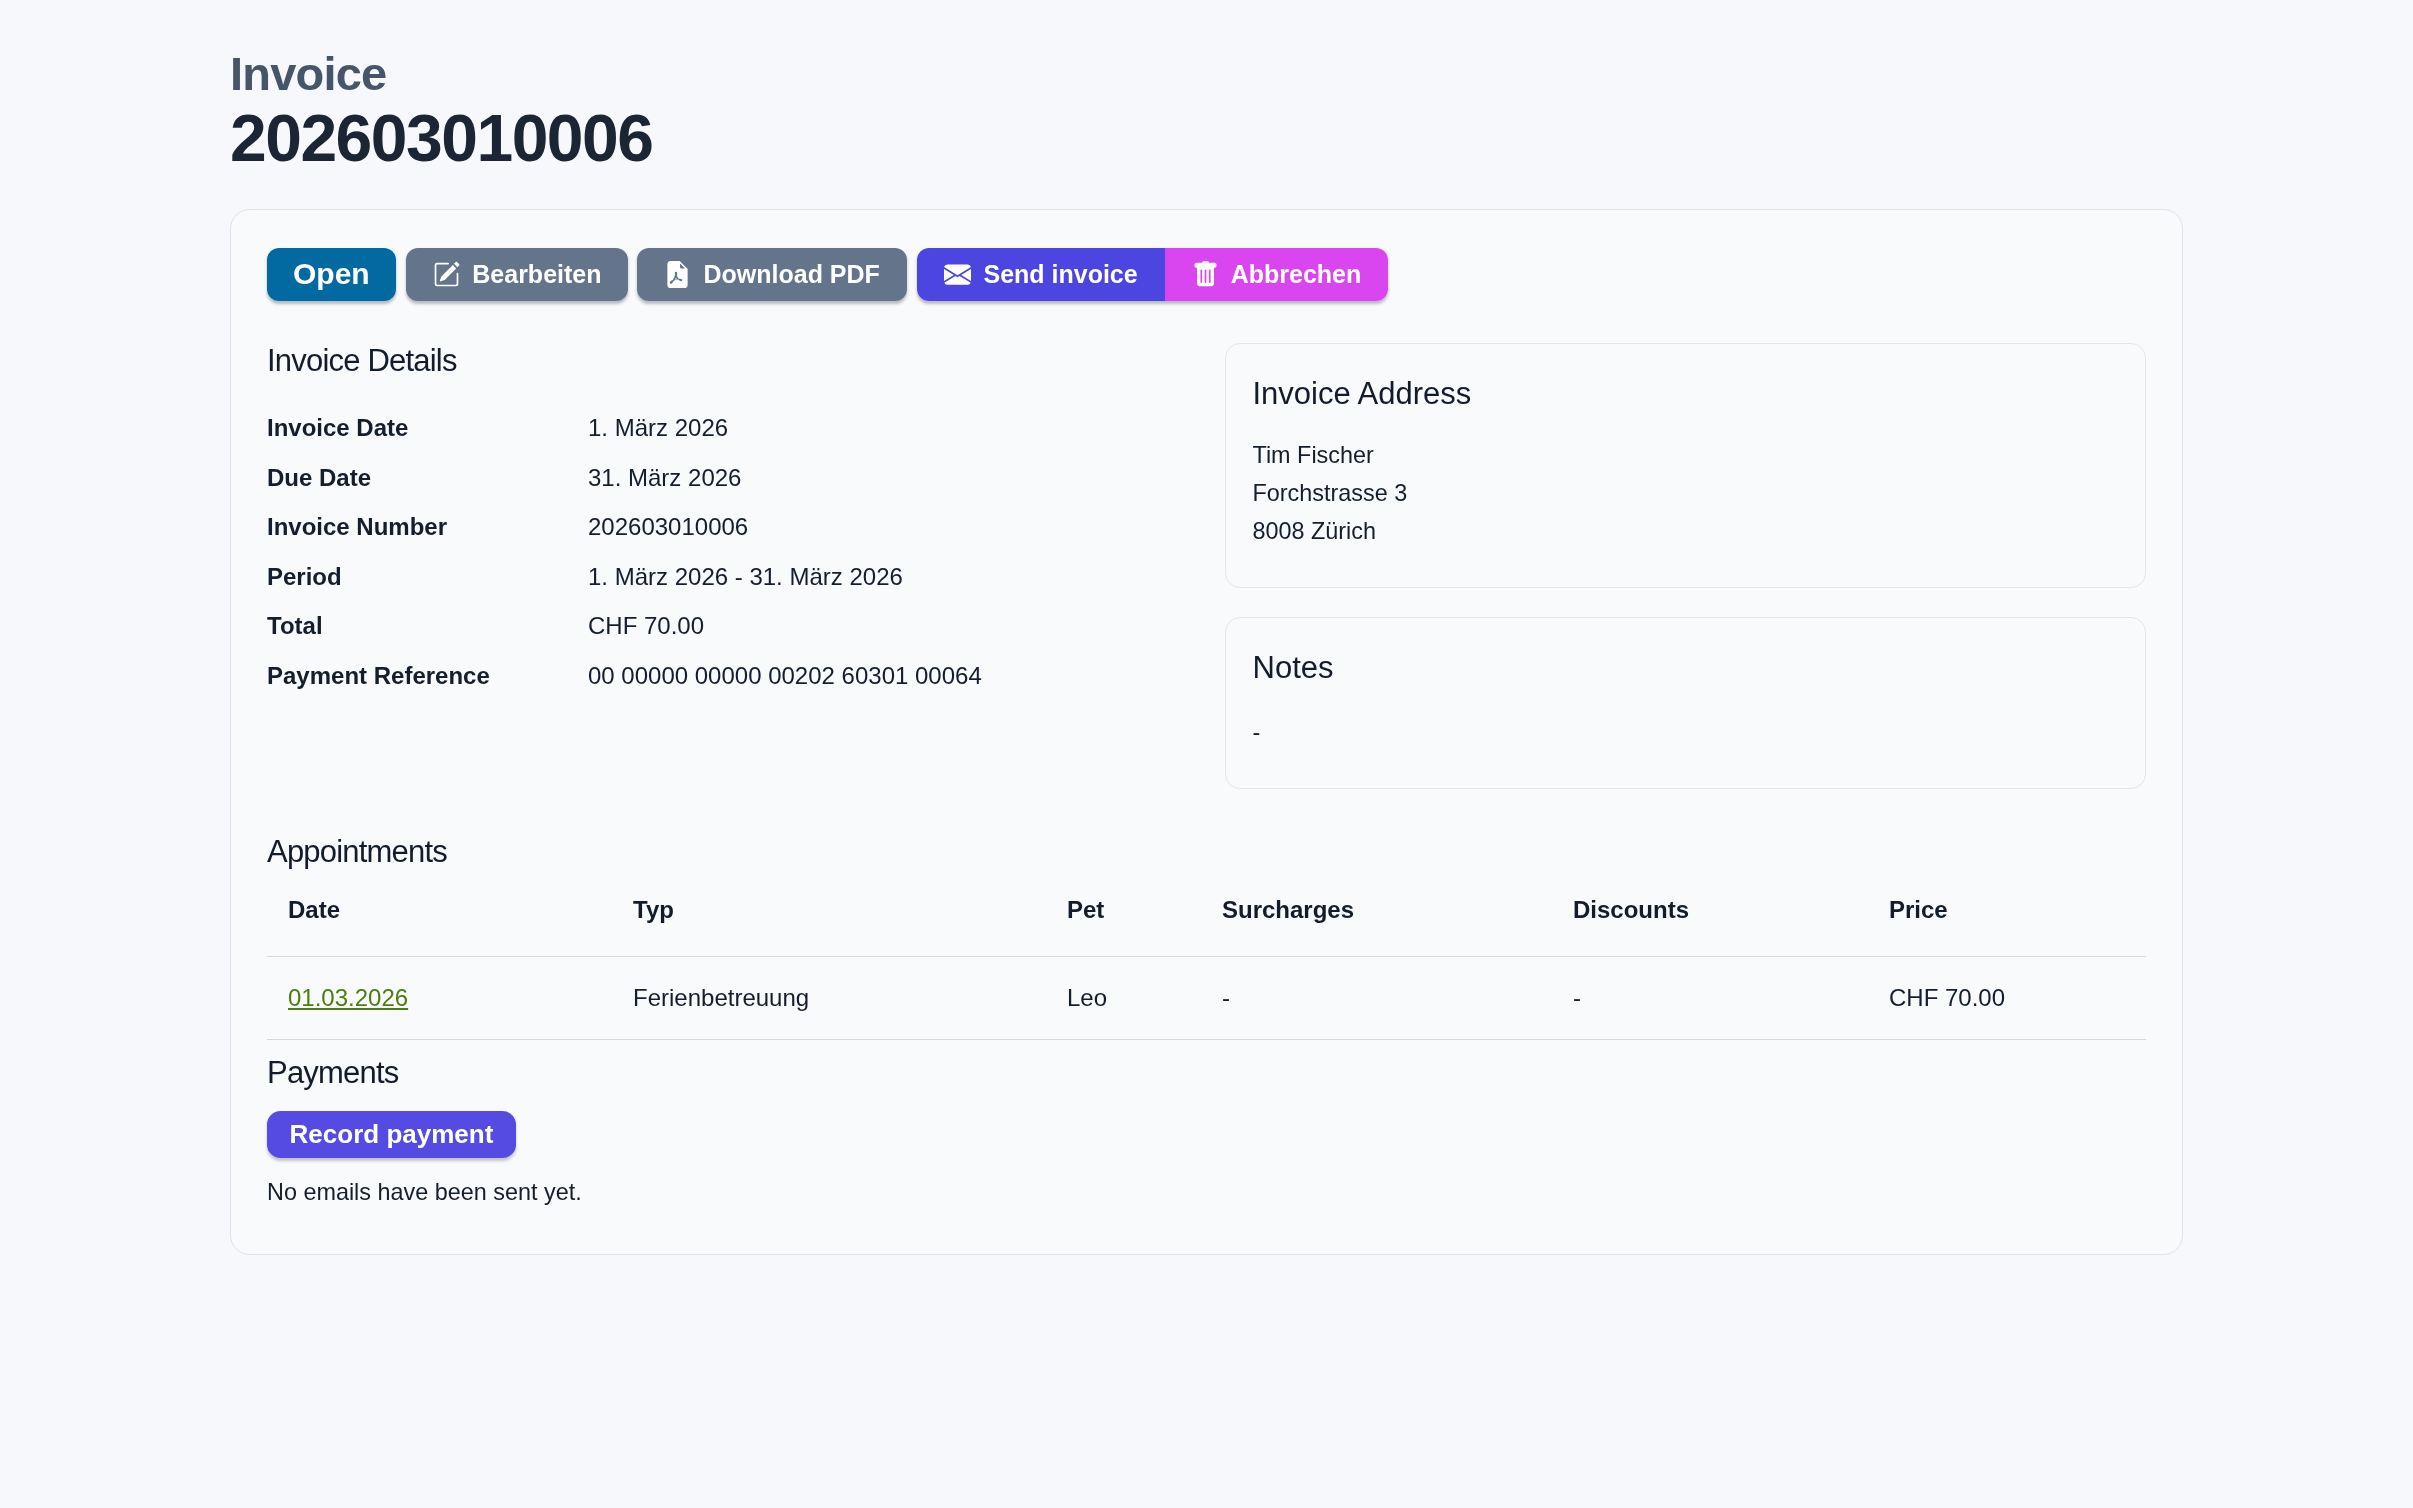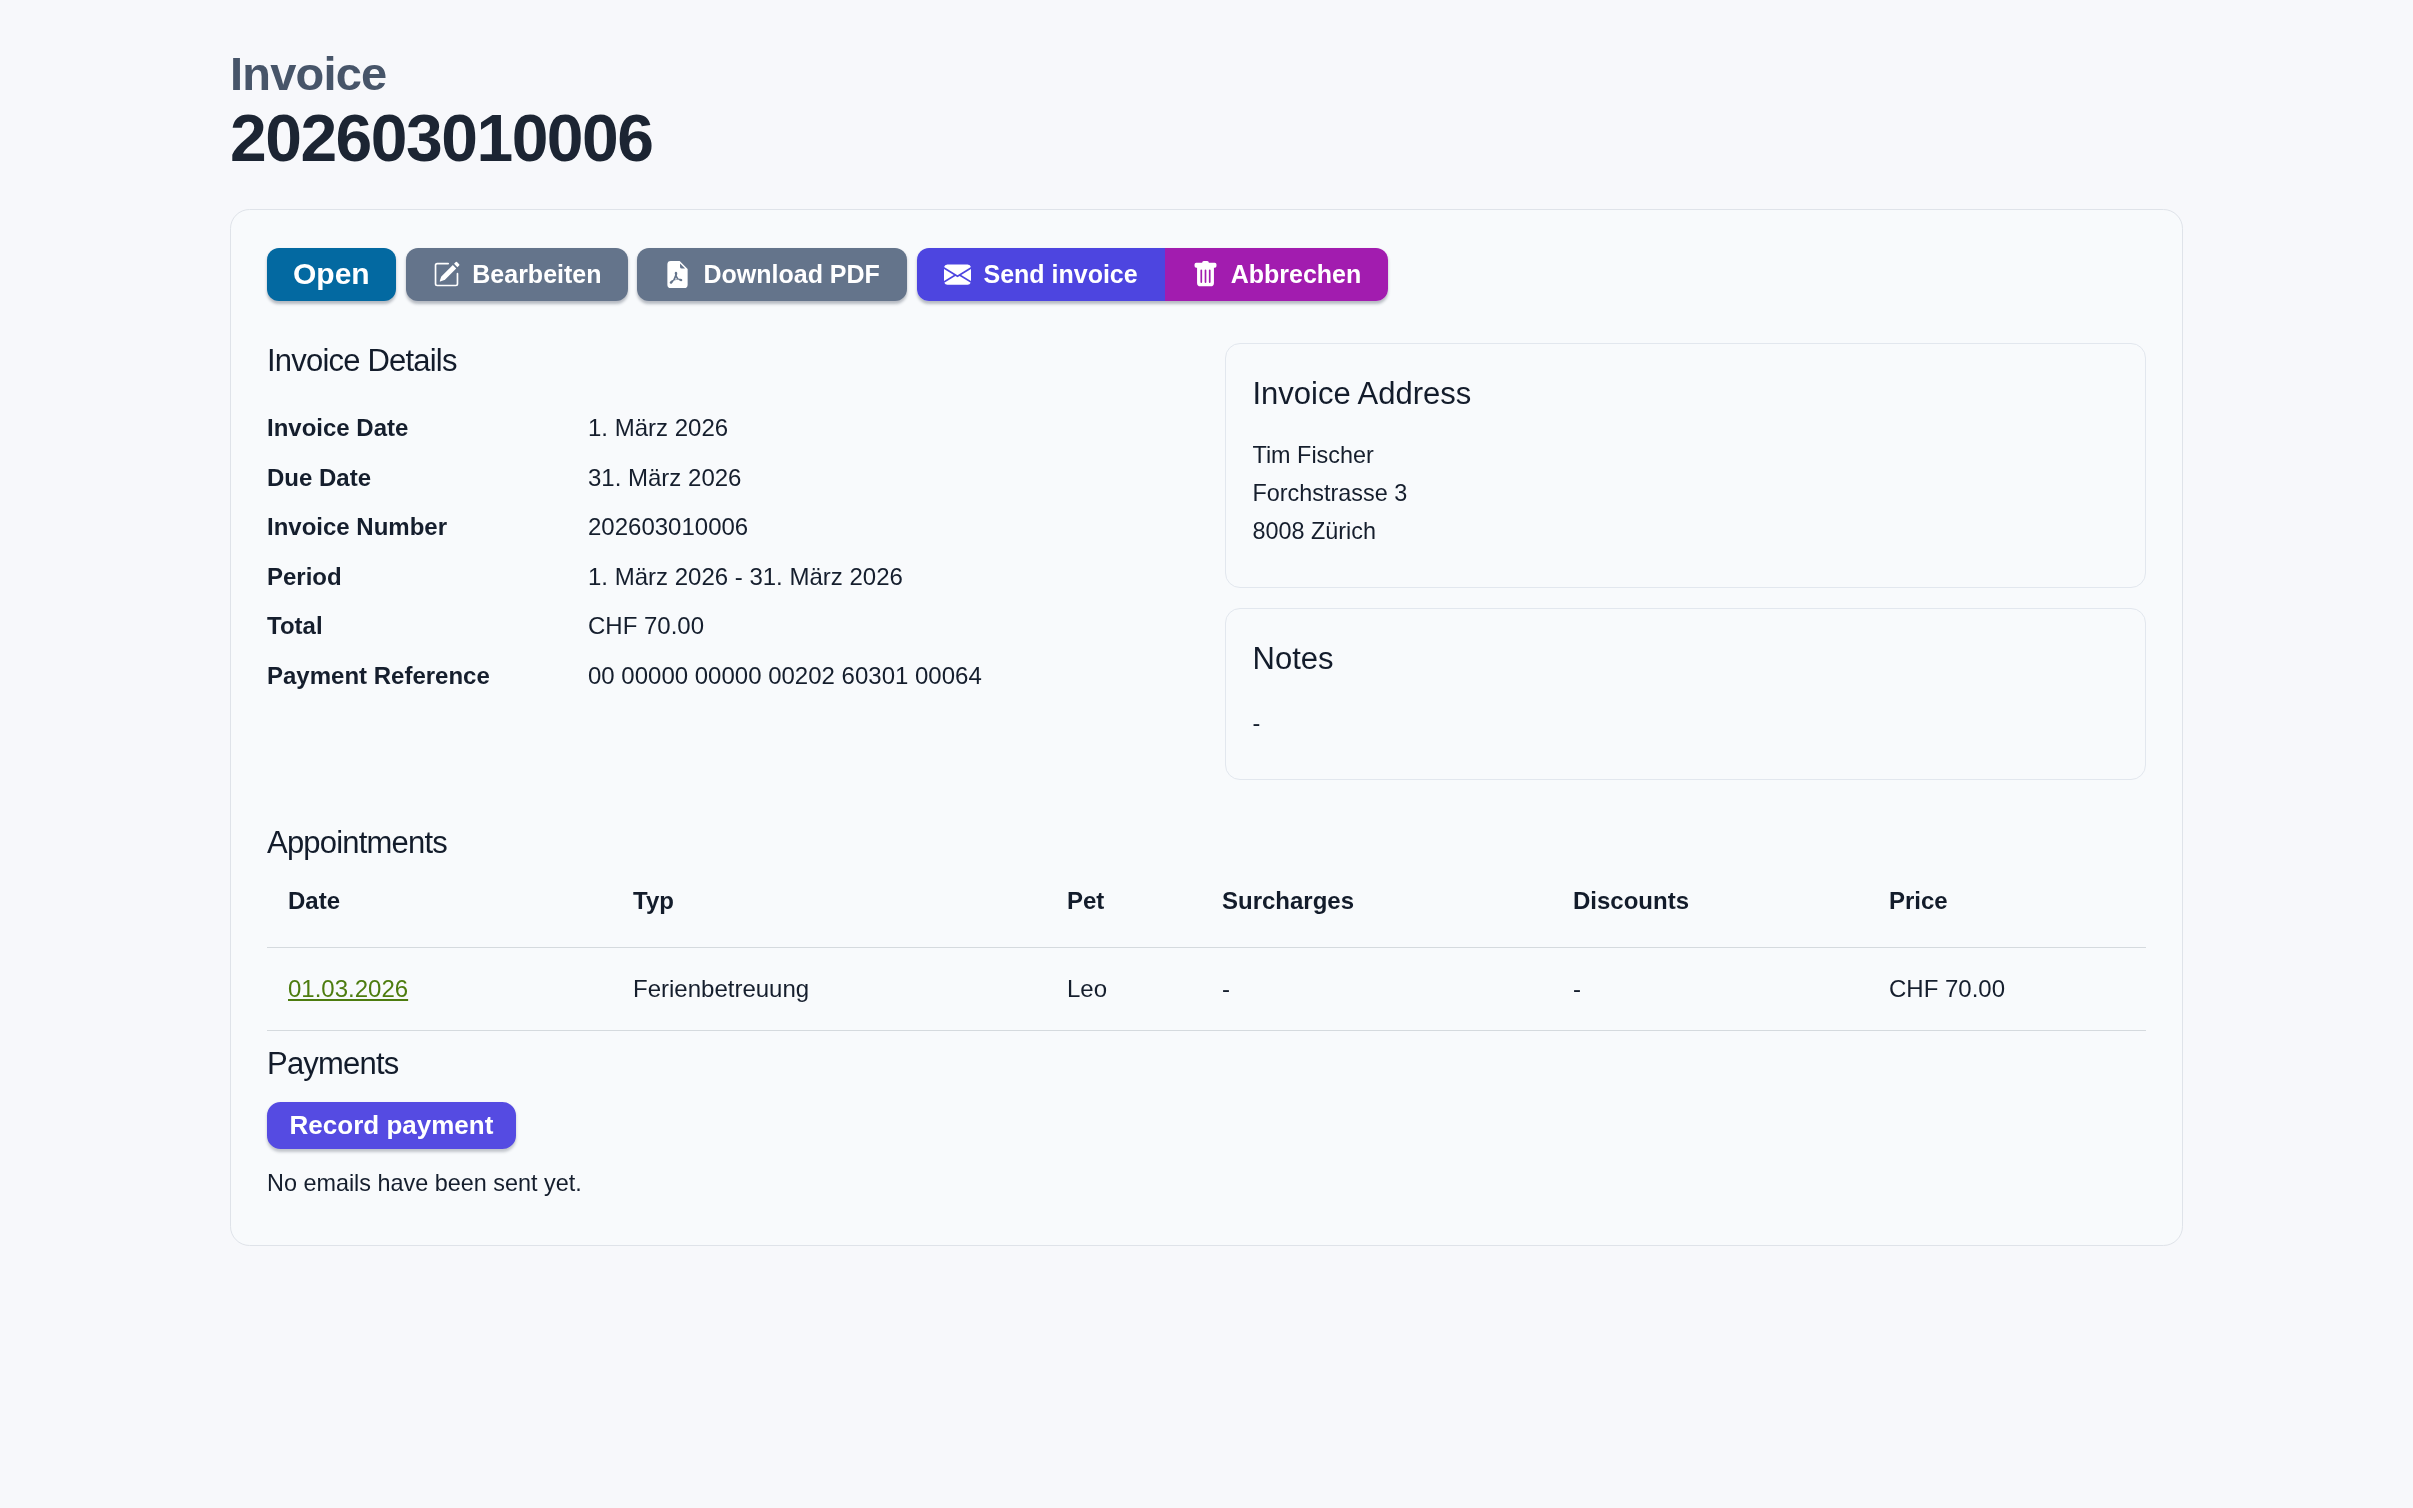--- a/index.html
+++ b/index.html
@@ -34,21 +34,21 @@
   .btn {
     display: inline-flex; align-items: center; gap: 12px;
     color: #fff; font-weight: bold; font-size: 25px;
     height: 53px; padding: 0 27px; border: none; border-radius: 12px;
     cursor: pointer; font-family: inherit;
     box-shadow: 0 2.3px 3px rgba(30,41,59,.30);
   }
   .btn + .btn { margin-left: 9px; }
   .btn-gray   { background: #64748b; }
   .btn-indigo { background: #4d45e0; }
-  .btn-red    { background: #a21caf; text-align: right; }
+  .btn-red    { background: #d946ef; text-align: right; }
   .btn-group  { display: inline-flex; margin-left: 10.6px; box-shadow: 0 2.3px 3px rgba(30,41,59,.30); border-radius: 12px; }
   .btn-group .btn { margin-left: 0; box-shadow: none; }
   .btn-group .btn-indigo { border-radius: 12px 0 0 12px; }
   .btn-group .btn-red    { border-radius: 0 12px 12px 0; }
   .btn .icon { display: inline-flex; }
   .btn .icon svg { width: 27px; height: 27px; fill: #ffffff; }
 
   
   .section-heading { font-size: 31px; font-weight: 400; color: #131c2b; letter-spacing: -0.8px; }
 
@@ -59,21 +59,21 @@
   .detail-label { width: 321px; font-weight: bold; flex: none; }
   .detail-value { flex: 1; }
 
   .sub-card {
     border: 1.5px solid #e2e7ee; border-radius: 15px;
     padding: 32px 27px; background: #f8fafc;
   }
   .sub-card-heading { font-size: 31px; font-weight: 400; color: #131c2b; }
   .address-lines { margin-top: 24px; font-size: 23.4px; line-height: 38px; }
   .address-card { min-height: 245px; }
-  .notes-card { min-height: 172px; margin-top: 20px; }
+  .notes-card { min-height: 172px; margin-top: 29px; }
   .notes-content { margin-top: 33px; font-size: 23.4px; }
 
   
   .appointments-heading { margin-top: 45px; }
   table { width: 100%; border-collapse: collapse; margin-top: 26px; }
   th {
     text-align: left; font-size: 24px; font-weight: bold; color: #131c2b;
     padding: 0 0 32px 21px; border-bottom: 1.5px solid #d5dade;
   }
   td { font-size: 24px; padding: 27px 0 27px 21px; border-bottom: 1.5px solid #d5dade; }

